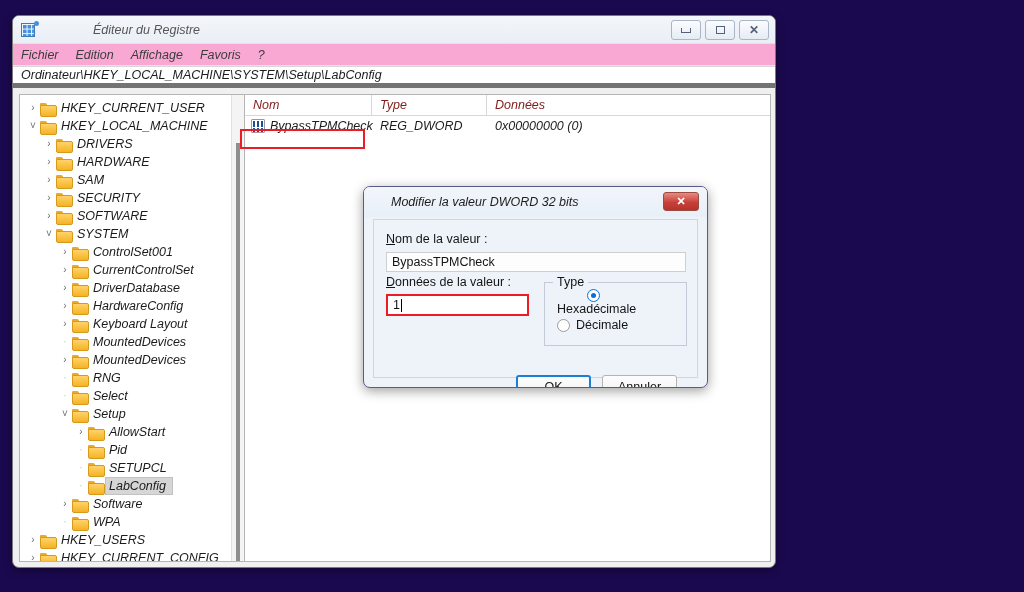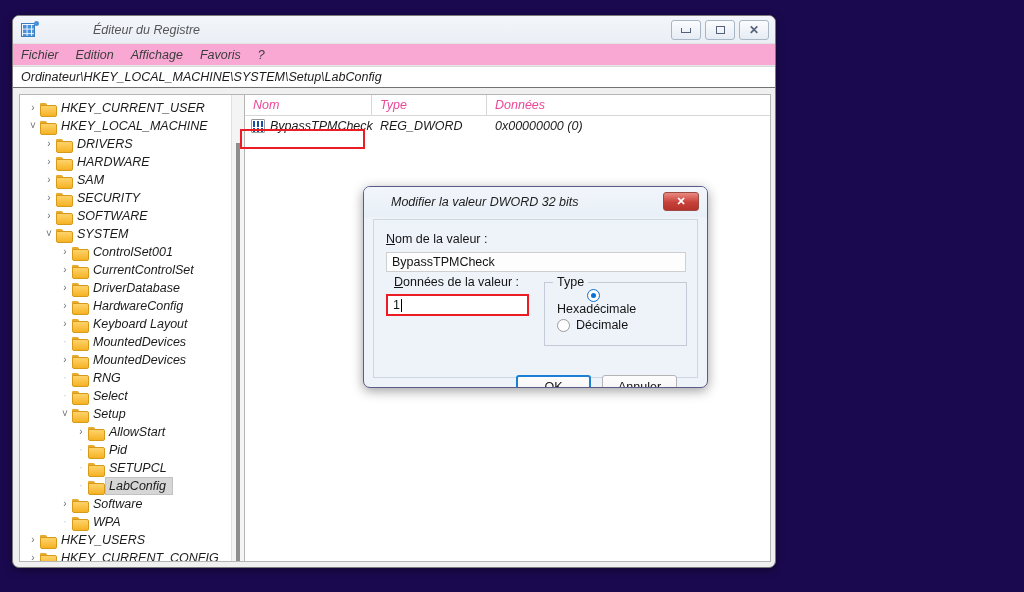--- a/index.html
+++ b/index.html
@@ -87,21 +87,21 @@
     font-size: 12.5px; color: #3c3c3c;
     font-style: italic;
     margin-right: 17px;
   }
 
   
   .addressbar {
     height: 22px;
     background: #ffffff;
     border-top: 1px solid #d8d8d8;
-    border-bottom: 1px solid #737373;
+    border-bottom: 5px solid #737373;
     display: flex; align-items: center;
     padding-left: 8px;
   }
   .addressbar span {
     font-size: 12.5px; color: #1c1c1c; font-style: italic;
   }
 
   
   .content {
     position: absolute;
@@ -180,21 +180,21 @@
     position: relative;
     overflow: hidden;
   }
   .list-header {
     height: 21px;
     display: flex;
     border-bottom: 1px solid #d7d7d7;
     background: #fff;
   }
   .lh-cell {
-    font-size: 12.5px; font-style: italic; color: #ec4899;
+    font-size: 12.5px; font-style: italic; color: #7f1d1d;
     display: flex; align-items: center;
     padding-left: 8px;
     border-right: 1px solid #d7d7d7;
   }
   .lh-name { width: 127px; }
   .lh-type { width: 115px; }
   .lh-data { flex: 1; border-right: none; }
   .list-row {
     height: 19px;
     display: flex; align-items: center;
@@ -276,21 +276,21 @@
     background: #eef3fa;
     border: 1px solid #cdd7e3;
     padding-left: 20px;
   }
   .dlg-label {
     font-size: 12.5px; color: #141414;
     position: absolute;
   }
   .dlg-label u { text-decoration: underline; }
   #lbl-name { left: 12px; top: 12px; }
-  #lbl-data { left: 20px; top: 55px; }
+  #lbl-data { left: 12px; top: 55px; }
   .dlg-input {
     position: absolute;
     background: #fff;
     border: 1px solid #b3b3b3;
     font-size: 12.5px;
     color: #141414;
     display: flex; align-items: center;
     padding-left: 5px;
   }
   #inp-name { left: 12px; top: 32px; width: 300px; height: 20px; background:#fdfdfd; border-color:#cfcfcf;}

